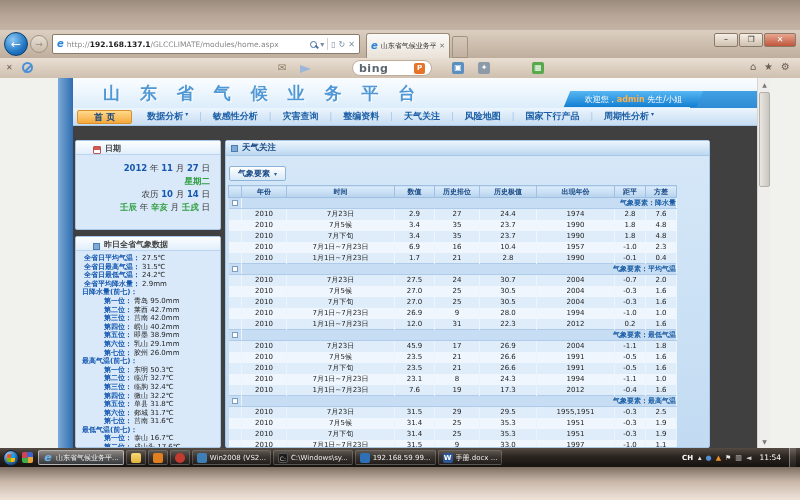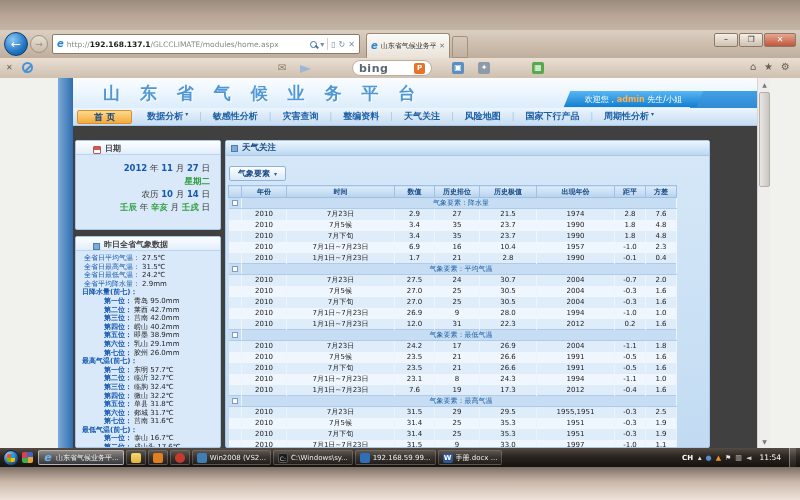--- a/index.html
+++ b/index.html
@@ -108,21 +108,21 @@
   .list-ico{width:7px;height:7px;background:#7fa9d6;border:1px solid #4d7cb0;flex:none}
   .sidebar{position:absolute;left:2px;top:0;width:146px;height:308px}
   .panel-cal{position:absolute;left:0;top:0;right:0;height:90px}
   .cal-body{padding:7px 10px 0 0;text-align:right;font-size:8.5px;line-height:13px}
   .seg-num{color:#1558b0;font-weight:bold}
   .seg-lbl{color:#333}
   .seg-green{color:#2e9e3e;font-weight:bold}
   .panel-wx{position:absolute;left:0;top:96px;right:0;bottom:0}
   .wx-body{padding:3px 4px 0 4px;font-size:7px;line-height:8.6px}
   .stat-row{display:flex;padding-left:4px}
-  .stat-label{color:#1558b0;font-weight:normal}
+  .stat-label{color:#1558b0;font-weight:bold}
   .stat-value{color:#222;margin-left:2px}
   .rank-title{color:#1558b0;font-weight:bold;padding-left:2px}
   .rank-row{display:flex}
   .rank-pos{width:52px;text-align:right;color:#1558b0;font-weight:bold;flex:none}
   .rank-val{color:#222;margin-left:2px;white-space:nowrap}
   
   .main{position:absolute;left:152px;top:0;width:485px;height:308px;border:1px solid #a8c6e6;
     background:linear-gradient(180deg,#d6e8f8,#c2dbf2);overflow:hidden}
   .main-title{height:15px;background:linear-gradient(180deg,#ecf5fd,#bcd8f1);
     border-bottom:1px solid #a8c6e6;display:flex;align-items:center;gap:4px;padding:0 5px;
@@ -130,21 +130,21 @@
   .toolbar{padding:5px 0 4px 3px}
   .elem-btn{display:inline-flex;align-items:center;gap:4px;height:15px;padding:0 8px;
     background:linear-gradient(180deg,#ffffff,#d8e8f7);border:1px solid #8fb4da;border-radius:2px;
     font-size:8px;font-weight:bold;color:#1a4a85}
   table.wx{margin-left:2px;width:448px;border-collapse:collapse;table-layout:fixed;font-size:7px}
   table.wx th{height:12px;background:linear-gradient(180deg,#dcecfb,#b7d3ee);
     border:1px solid #9fc0e2;color:#1a4a85;font-weight:bold;font-size:7px;overflow:hidden;white-space:nowrap}
   table.wx td{height:11px;text-align:center;color:#222;overflow:hidden;white-space:nowrap;
     border-right:1px solid rgba(255,255,255,.65)}
   tr.group-row td{background:#c7ddf3;border-top:1px solid #aecbe9;border-bottom:1px solid #aecbe9}
-  tr.group-row td.gtitle{text-align:center;padding-left:4px;color:#1c5fa6;font-weight:normal}
+  tr.group-row td.gtitle{text-align:right;padding-left:4px;color:#1c5fa6;font-weight:bold}
   .chk{display:inline-block;width:6px;height:6px;background:#fff;border:1px solid #7d9cc0;vertical-align:middle}
   tr.data-row:nth-child(odd) td{background:#eff6fd}
   tr.data-row:nth-child(even) td{background:#dfecf9}
   
   .taskbar{position:absolute;left:0;top:448px;width:800px;height:19px;
     background:linear-gradient(180deg,#544b43,#2b241f 45%,#161210);display:flex;align-items:center}
   .start-orb{width:16px;height:16px;border-radius:50%;margin:0 3px 0 3px;flex:none;
     background:radial-gradient(circle at 35% 30%,#a6cdf2,#2c5f9e 60%,#14304f);
     border:1px solid #0c2438;display:flex;align-items:center;justify-content:center}
   .orb-flag{width:8px;height:8px;border-radius:2px;
@@ -339,21 +339,21 @@
                   <span class="rank-pos">第六位：</span>
                   <span class="rank-val">乳山 29.1mm</span>
                 </div>
                 <div class="rank-row">
                   <span class="rank-pos">第七位：</span>
                   <span class="rank-val">胶州 26.0mm</span>
                 </div>
                 <div class="rank-title">最高气温(前七)：</div>
                 <div class="rank-row">
                   <span class="rank-pos">第一位：</span>
-                  <span class="rank-val">东明 57.7℃</span>
+                  <span class="rank-val">东明 50.3℃</span>
                 </div>
                 <div class="rank-row">
                   <span class="rank-pos">第二位：</span>
                   <span class="rank-val">临沂 32.7℃</span>
                 </div>
                 <div class="rank-row">
                   <span class="rank-pos">第三位：</span>
                   <span class="rank-val">临朐 32.4℃</span>
                 </div>
                 <div class="rank-row">
@@ -425,21 +425,21 @@
                 <tr class="group-row">
                   <td><span class="chk"></span></td>
                   <td class="gtitle" colspan="8">气象要素：降水量</td>
                 </tr>
                 <tr class="data-row">
                   <td></td>
                   <td>2010</td>
                   <td>7月23日</td>
                   <td>2.9</td>
                   <td>27</td>
-                  <td>21.5</td>
+                  <td>24.4</td>
                   <td>1974</td>
                   <td>2.8</td>
                   <td>7.6</td>
                 </tr>
                 <tr class="data-row">
                   <td></td>
                   <td>2010</td>
                   <td>7月5候</td>
                   <td>3.4</td>
                   <td>35</td>
@@ -541,21 +541,21 @@
                   <td>1.6</td>
                 </tr>
                 <tr class="group-row">
                   <td><span class="chk"></span></td>
                   <td class="gtitle" colspan="8">气象要素：最低气温</td>
                 </tr>
                 <tr class="data-row">
                   <td></td>
                   <td>2010</td>
                   <td>7月23日</td>
-                  <td>24.2</td>
+                  <td>45.9</td>
                   <td>17</td>
                   <td>26.9</td>
                   <td>2004</td>
                   <td>-1.1</td>
                   <td>1.8</td>
                 </tr>
                 <tr class="data-row">
                   <td></td>
                   <td>2010</td>
                   <td>7月5候</td>

